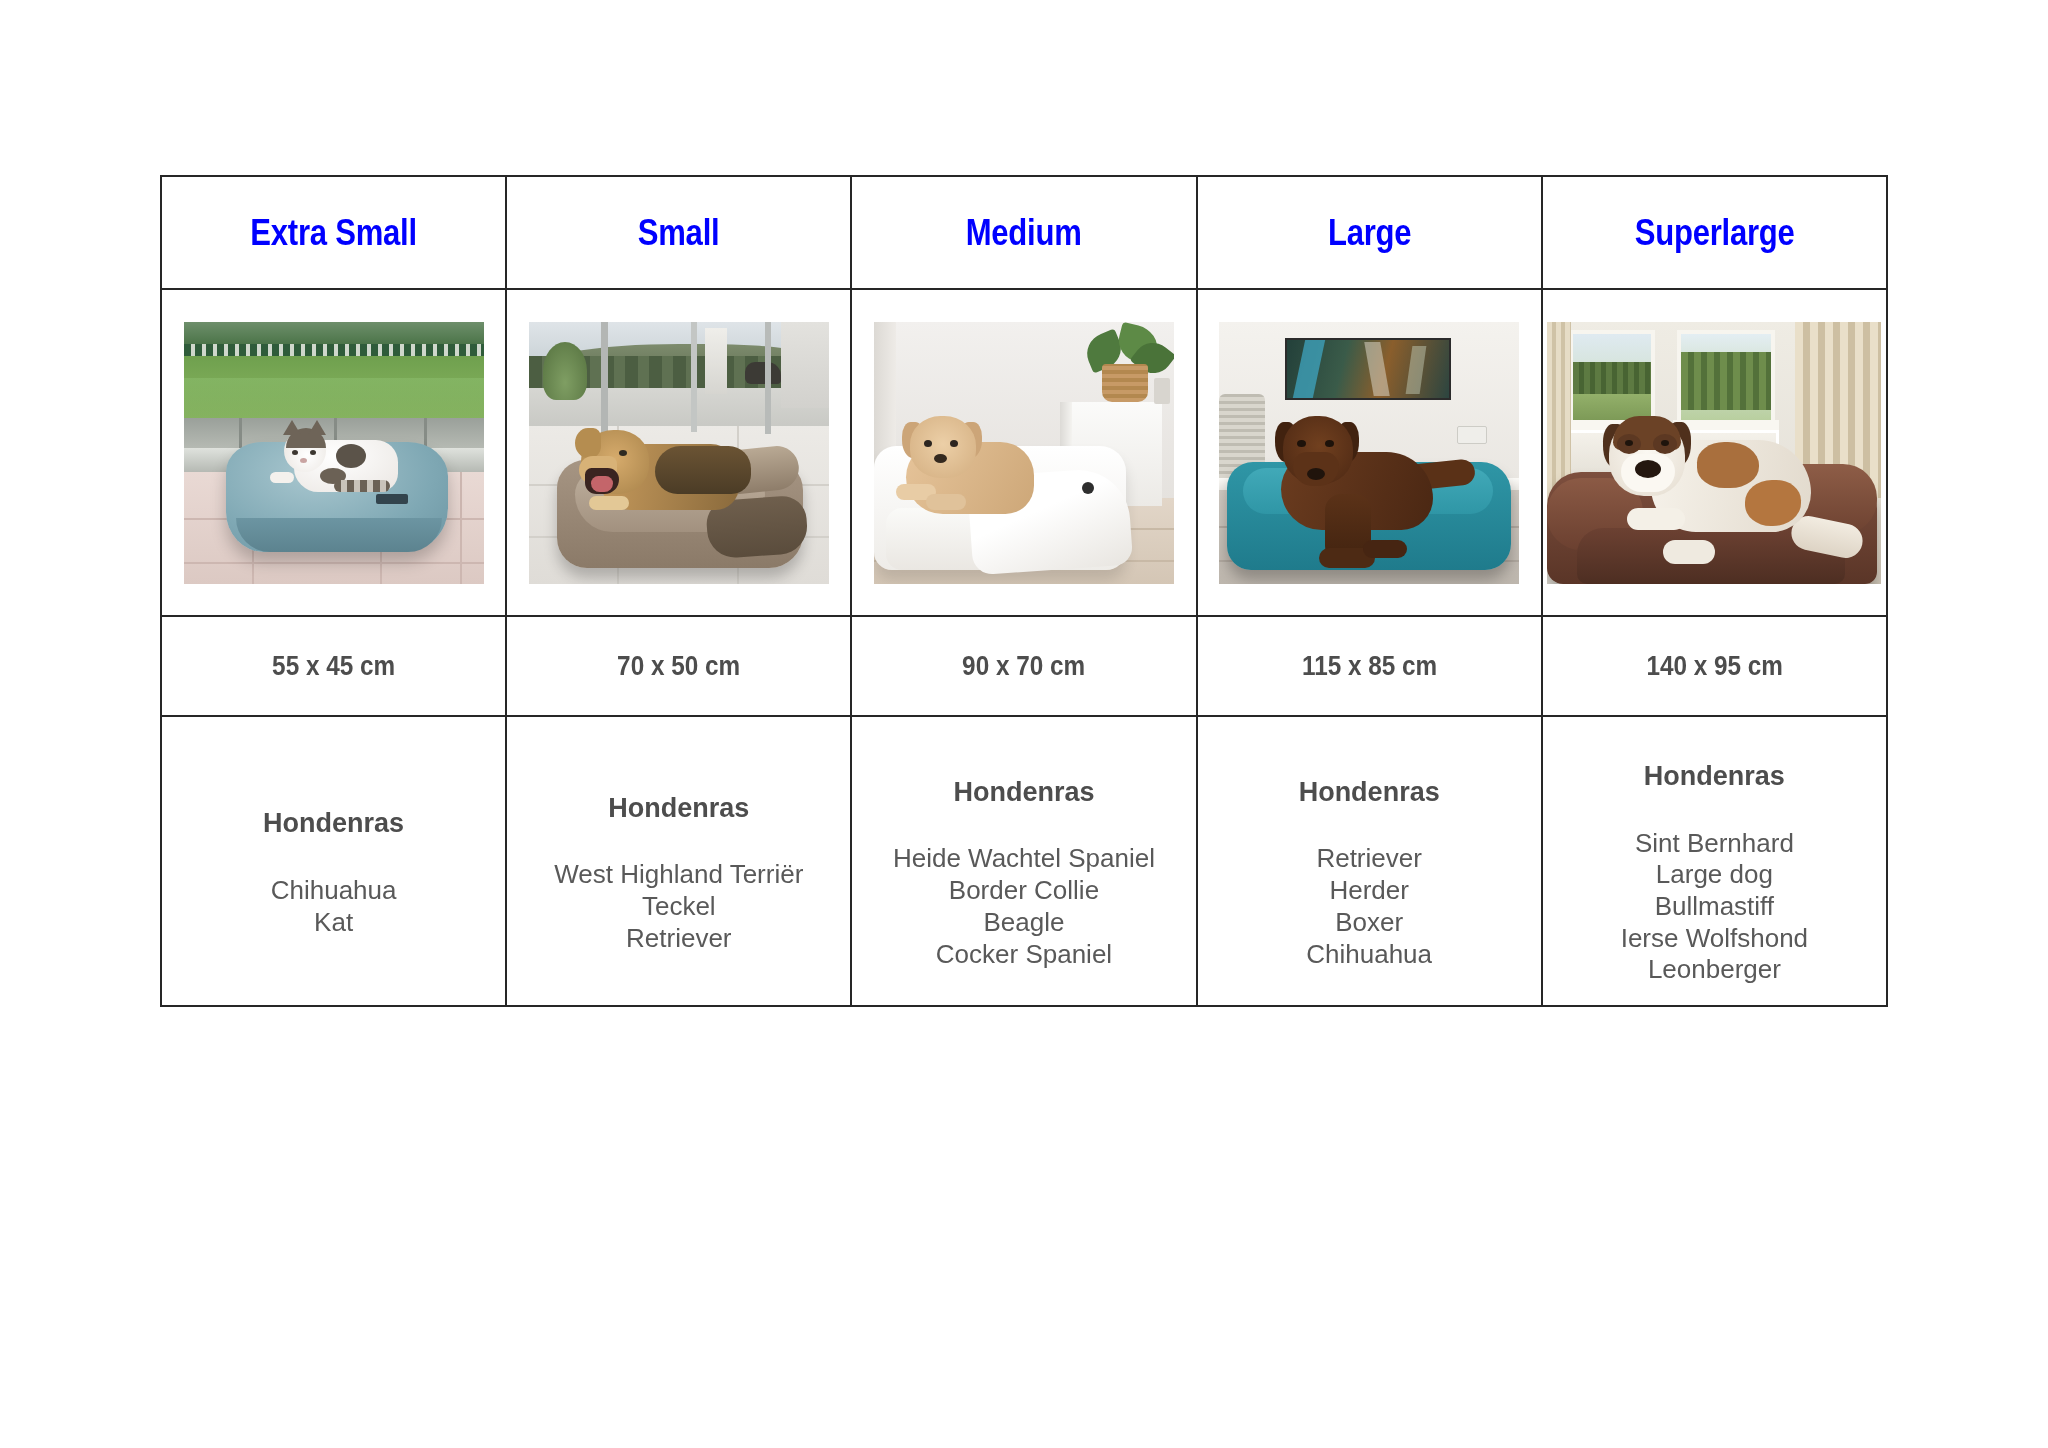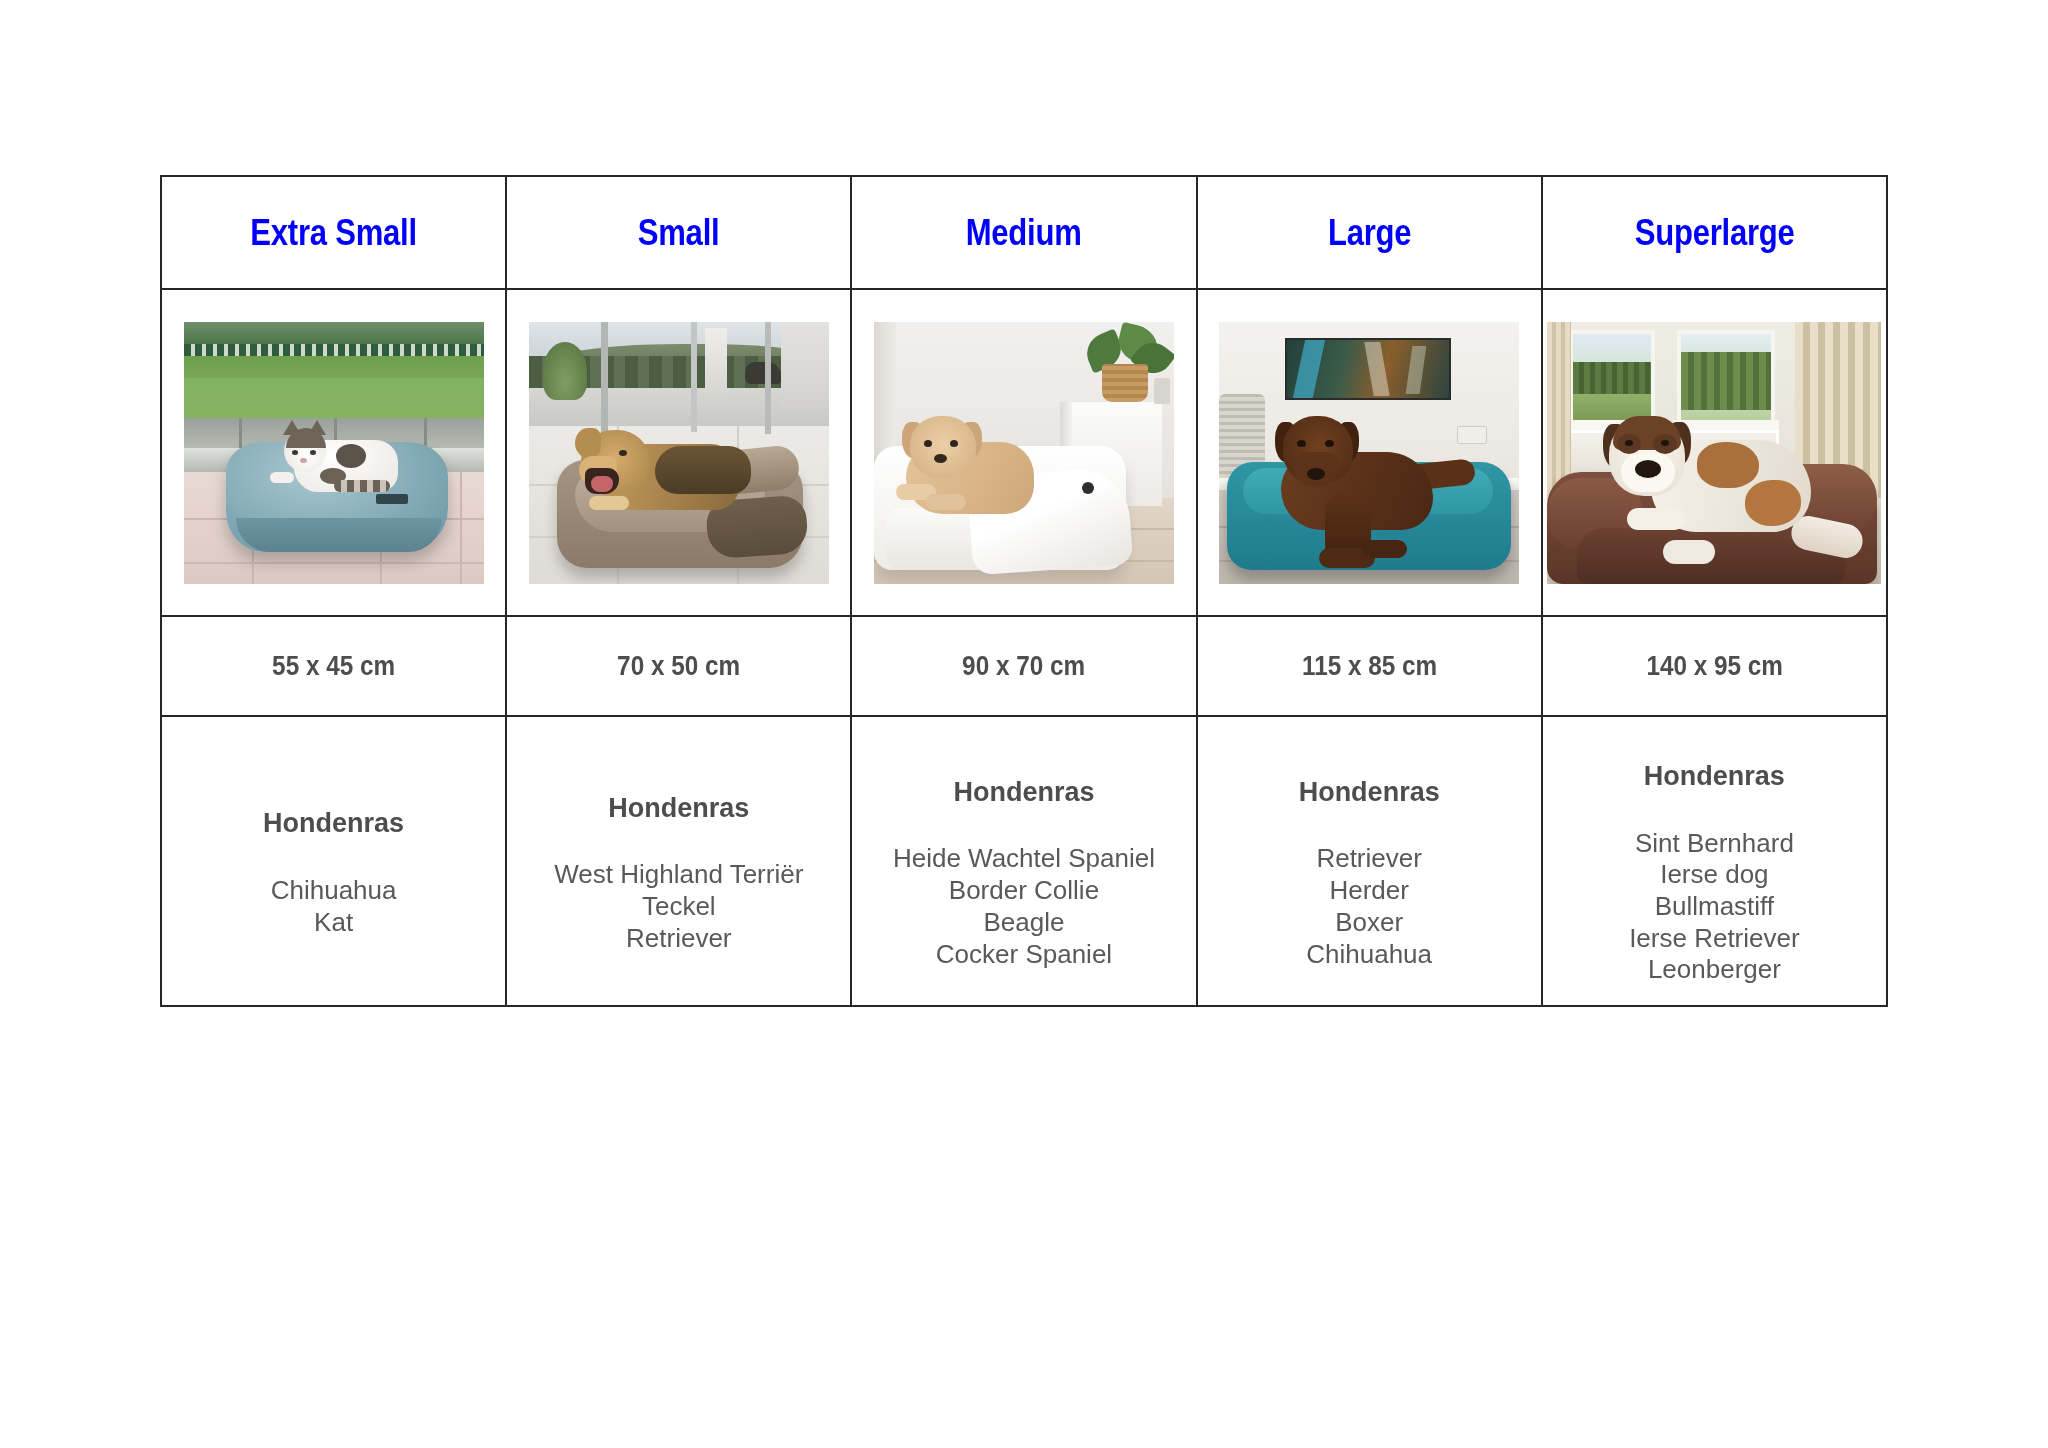--- a/index.html
+++ b/index.html
@@ -666,23 +666,23 @@
             <li>Herder</li>
             <li>Boxer</li>
             <li>Chihuahua</li>
           </ul>
         </td>
 
         <td>
           <div class="breed-title">Hondenras</div>
           <ul class="breed-list">
             <li>Sint Bernhard</li>
-            <li>Ierse dog</li>
+            <li>Large dog</li>
             <li>Bullmastiff</li>
-            <li>Ierse Retriever</li>
+            <li>Ierse Wolfshond</li>
             <li>Leonberger</li>
           </ul>
         </td>
       </tr>
 
     </tbody>
   </table>
 
 </div>
 

